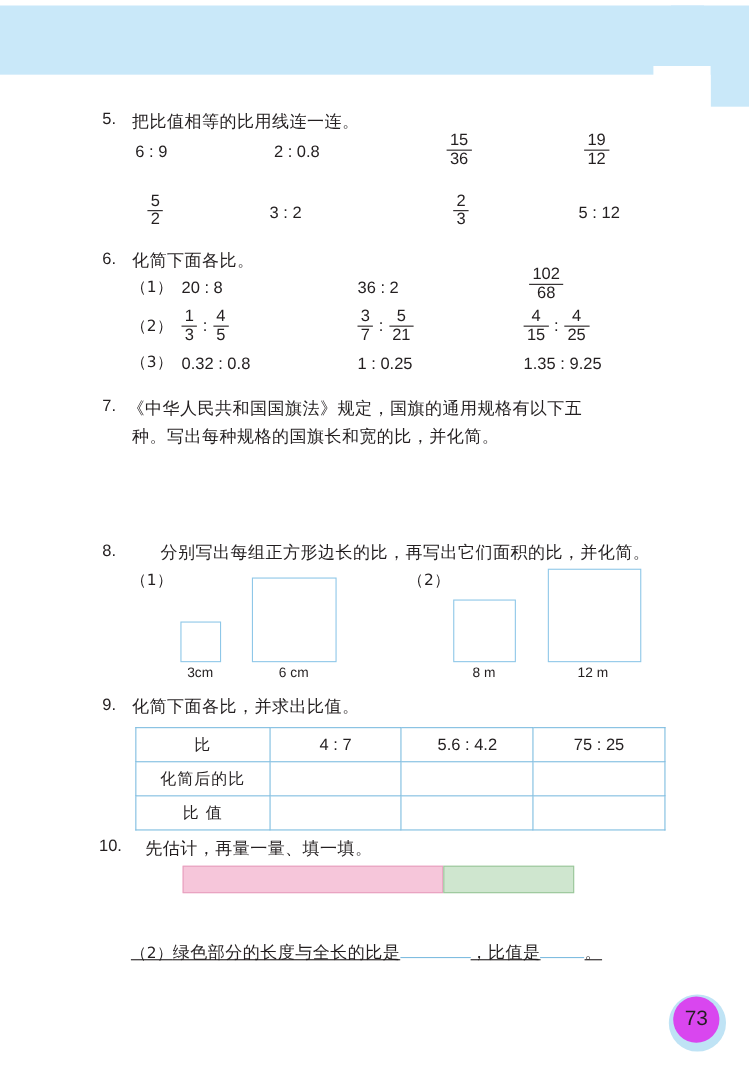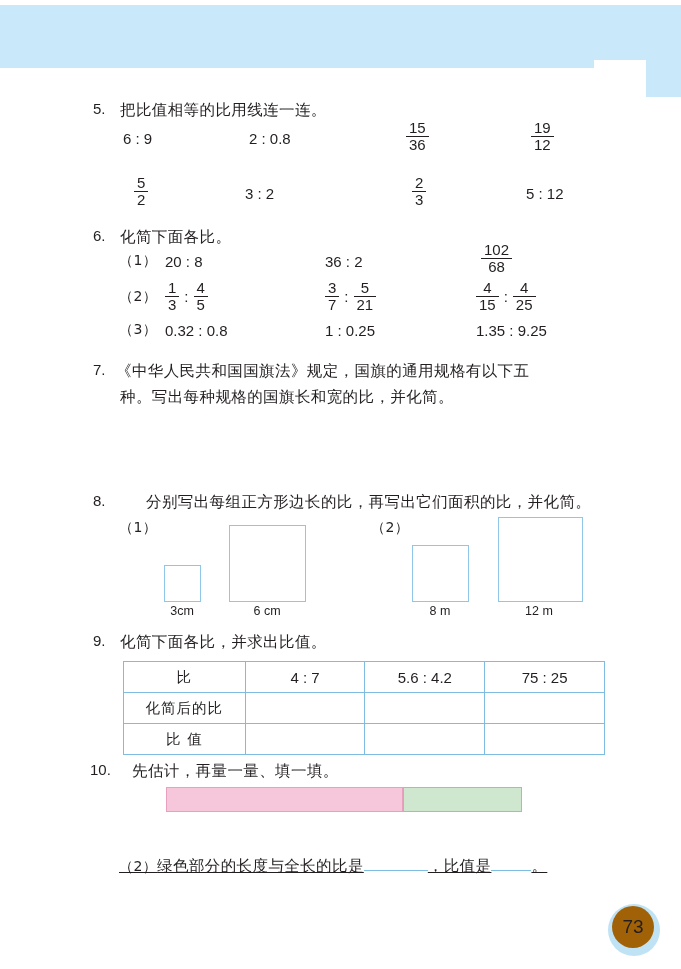--- a/index.html
+++ b/index.html
@@ -101,21 +101,21 @@
   .blank.lg{width:64px;}
   .blank.sm{width:40px;}
 
   
   #pageno-ring{
     position:absolute;left:608px;top:904px;width:52px;height:52px;
     border-radius:50%;background:#bfe3f5;
   }
   #pageno-inner{
     position:absolute;left:612px;top:906px;width:42px;height:42px;
-    border-radius:50%;background:#a16207;
+    border-radius:50%;background:#d946ef;
     display:flex;align-items:center;justify-content:center;
     font-family:"Liberation Sans","DejaVu Sans",sans-serif;
     font-size:19px;color:#231f20;
   }
 </style>
 </head>
 <body>
 
 <div id="top-band"></div>
 <div id="top-band-right"></div>

